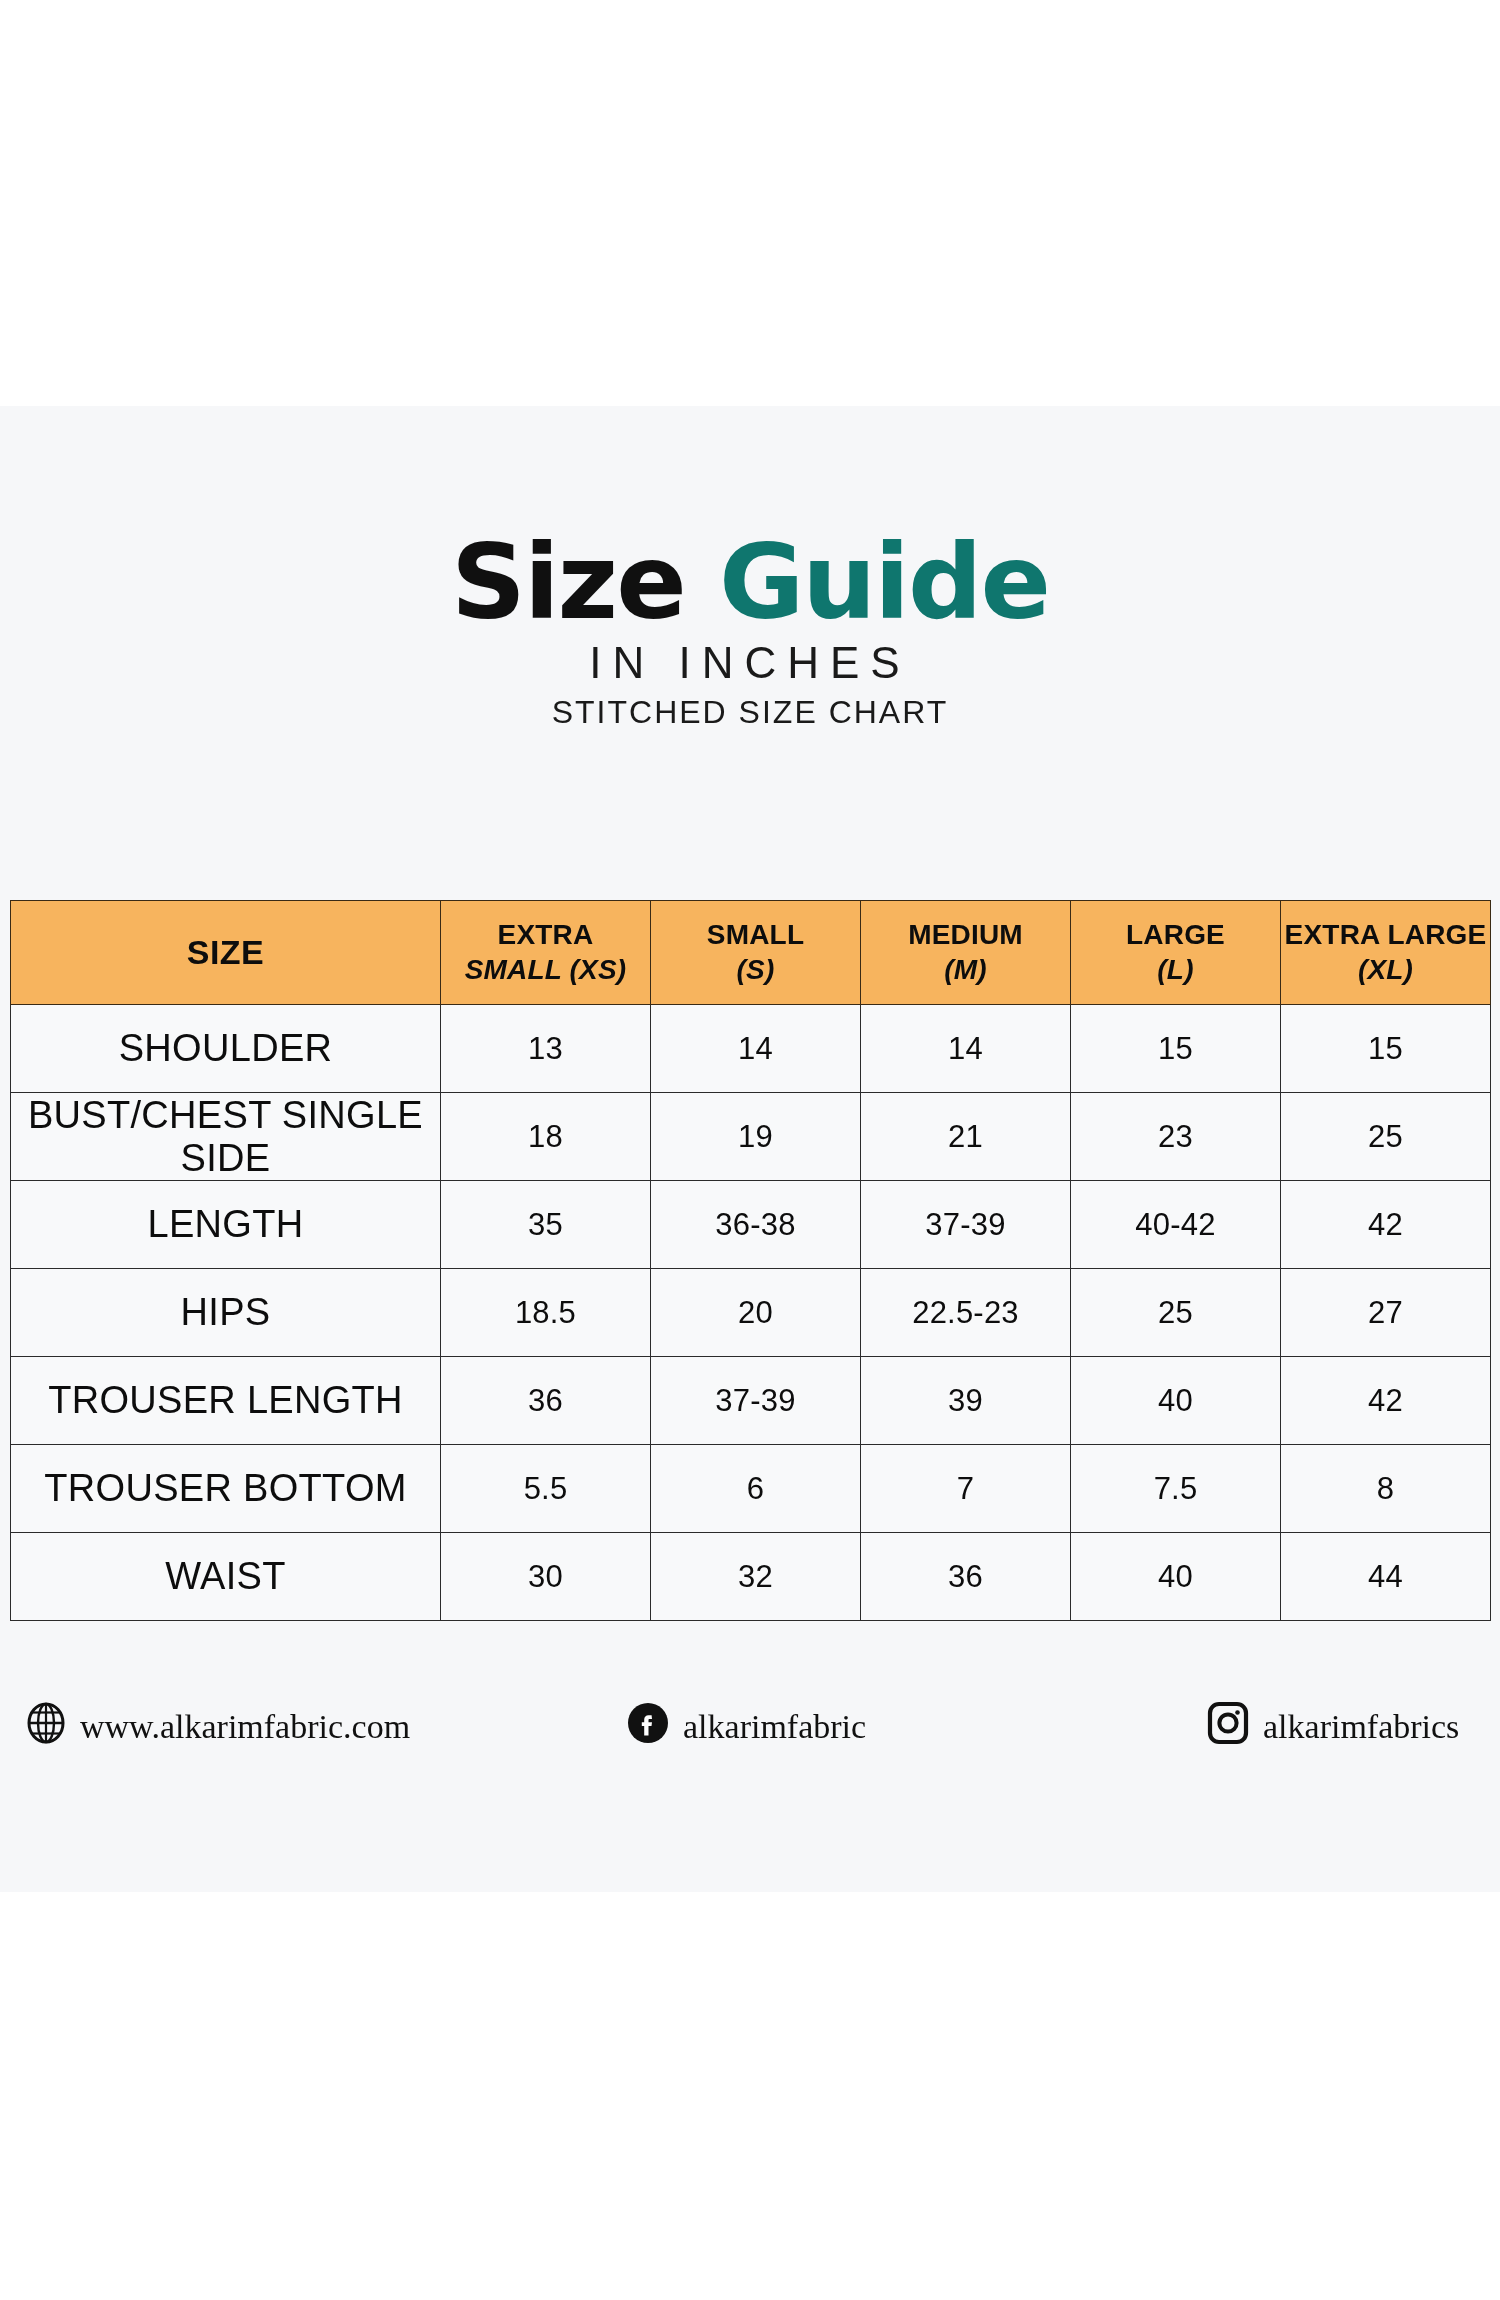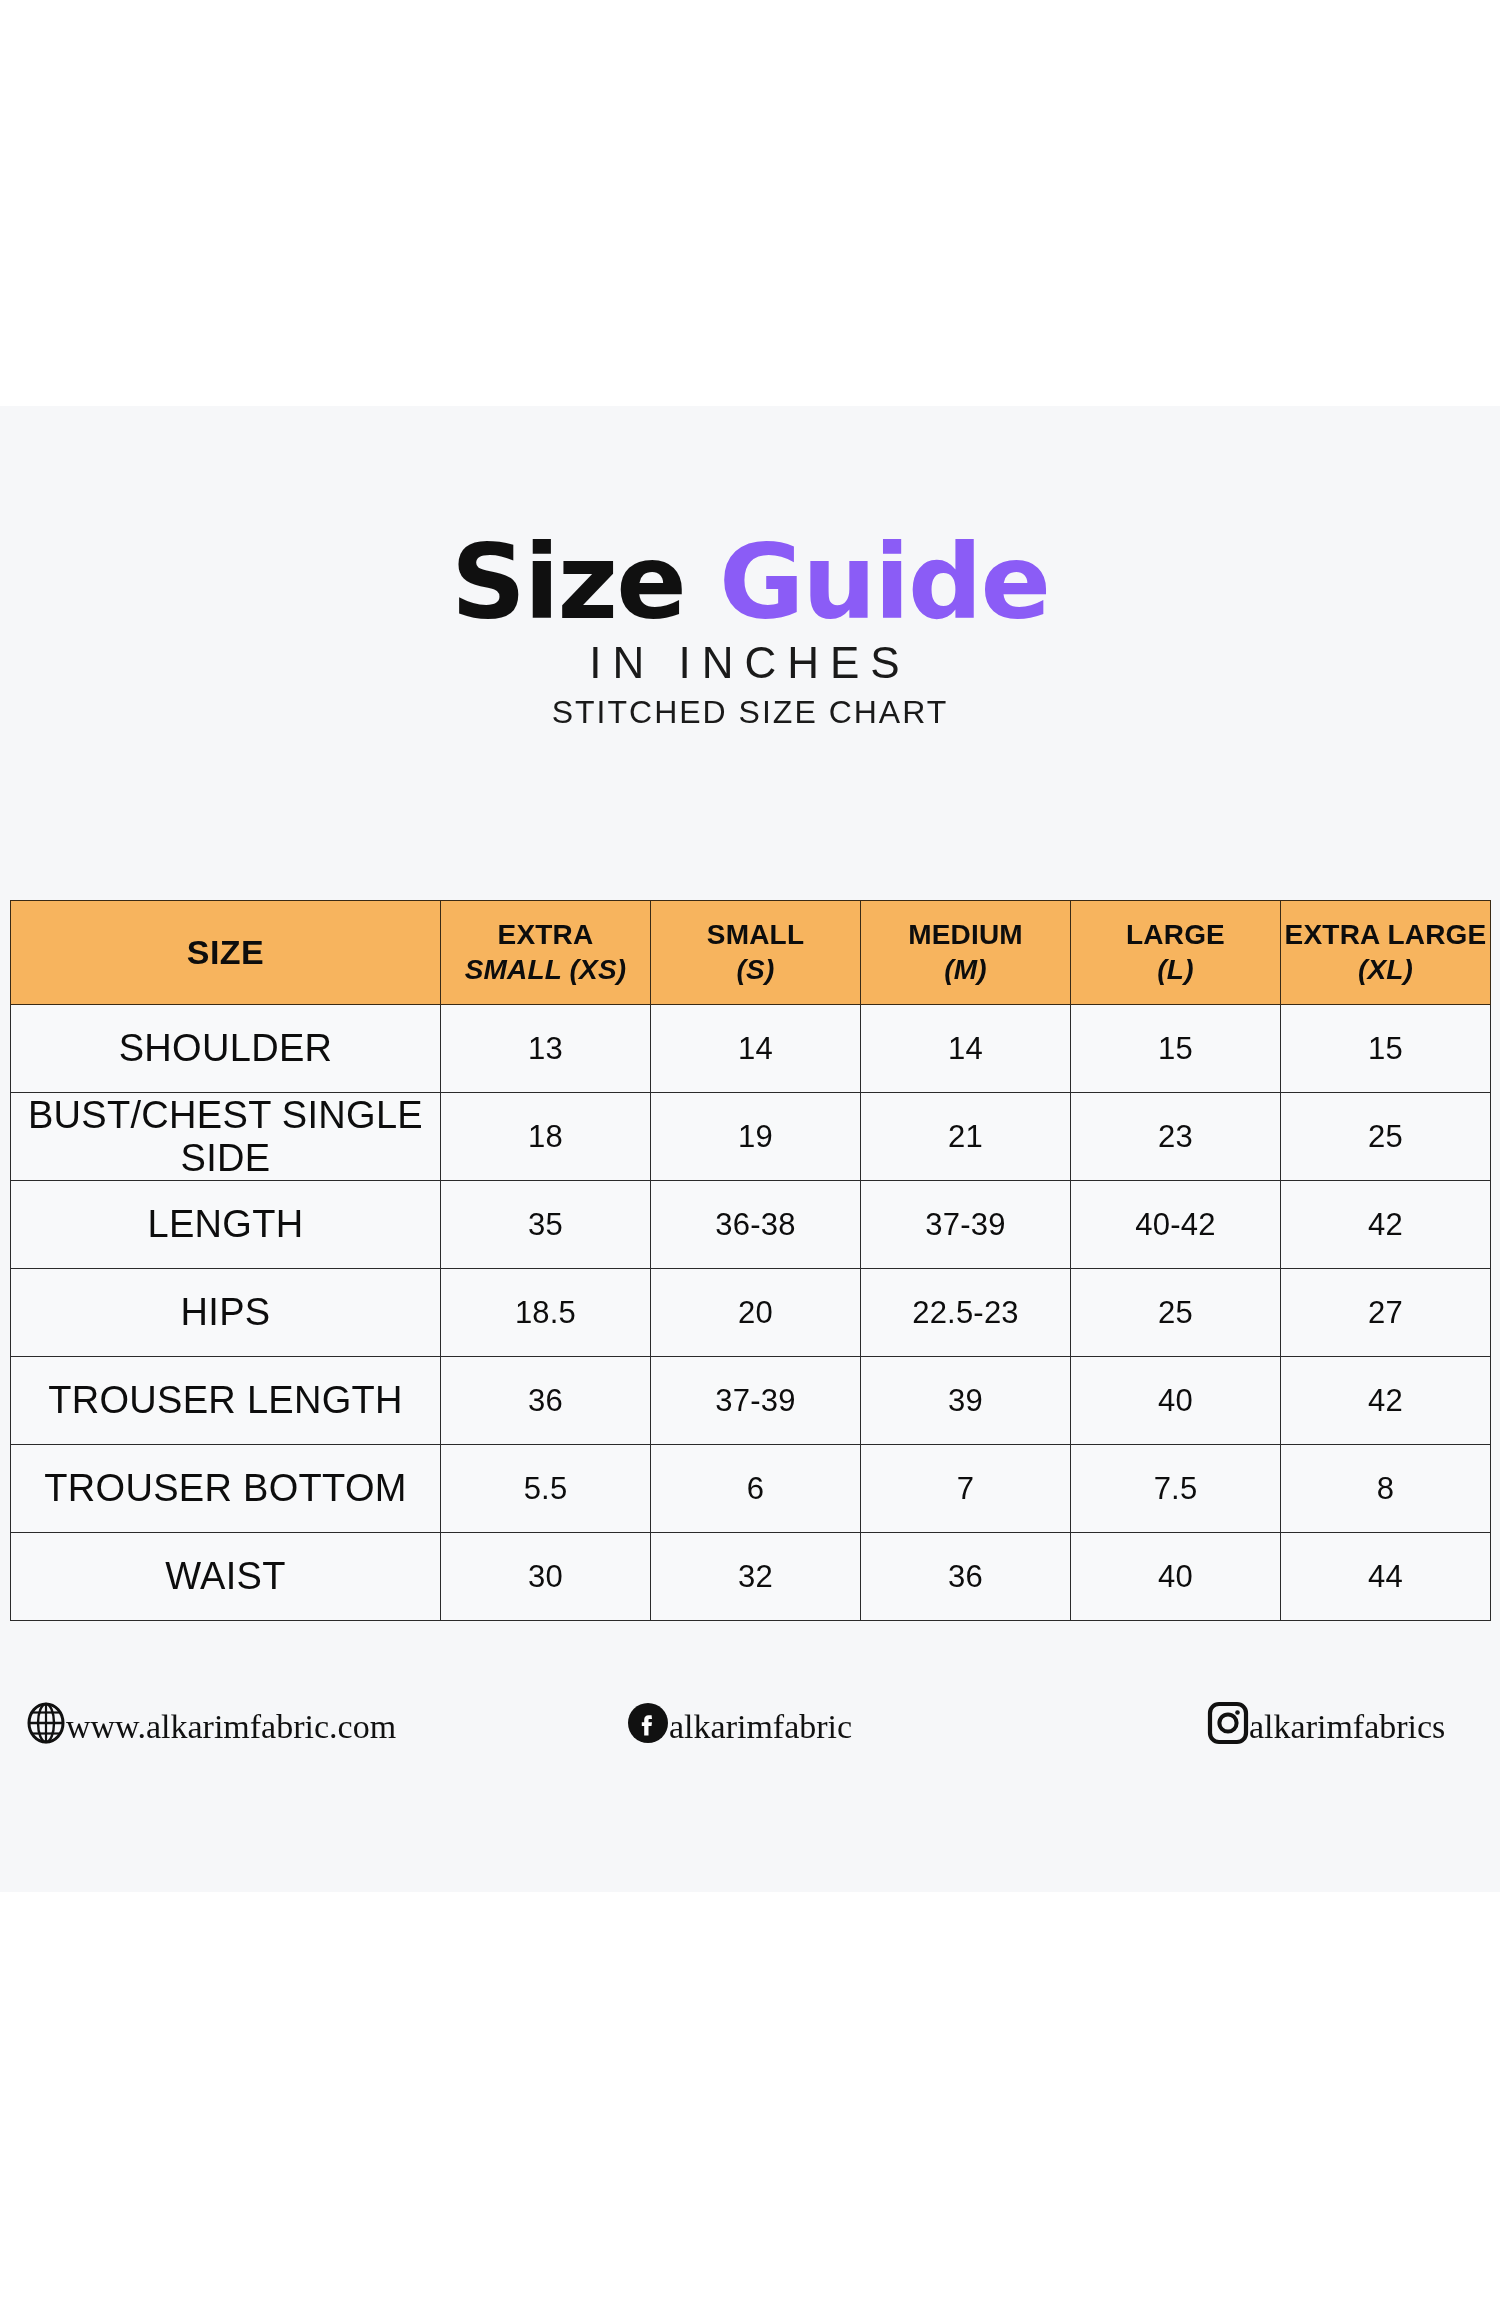--- a/index.html
+++ b/index.html
@@ -41,21 +41,21 @@
 
   .main-title {
     font-family: "DejaVu Sans", sans-serif;
     font-size: 104px;
     font-weight: 700;
     letter-spacing: -2px;
     line-height: 1.0;
     white-space: nowrap;
   }
   .main-title .t-dark  { color: #101010; }
-  .main-title .t-accent{ color: #8b5cf6; }
+  .main-title .t-accent{ color: #0f766e; }
 
   .sub-title {
     margin-top: 6px;
     font-family: "Liberation Sans", sans-serif;
     font-size: 44px;
     font-weight: 400;
     letter-spacing: 11px;
     color: #1a1a1a;
     line-height: 1.05;
   }
@@ -132,20 +132,21 @@
     left: 0;
     top: 1672px;
     width: 1500px;
     height: 110px;
     display: flex;
     align-items: center;
   }
   .foot-item {
     display: flex;
     align-items: center;
+    gap: 14px;
     font-family: "Liberation Serif", serif;
     font-size: 34px;
     color: #111111;
     white-space: nowrap;
   }
   .foot-web  { position: absolute; left: 26px;  }
   .foot-fb   { position: absolute; left: 627px; }
   .foot-ig   { position: absolute; left: 1207px;}
 
   .ic { flex: 0 0 auto; display: block; }

